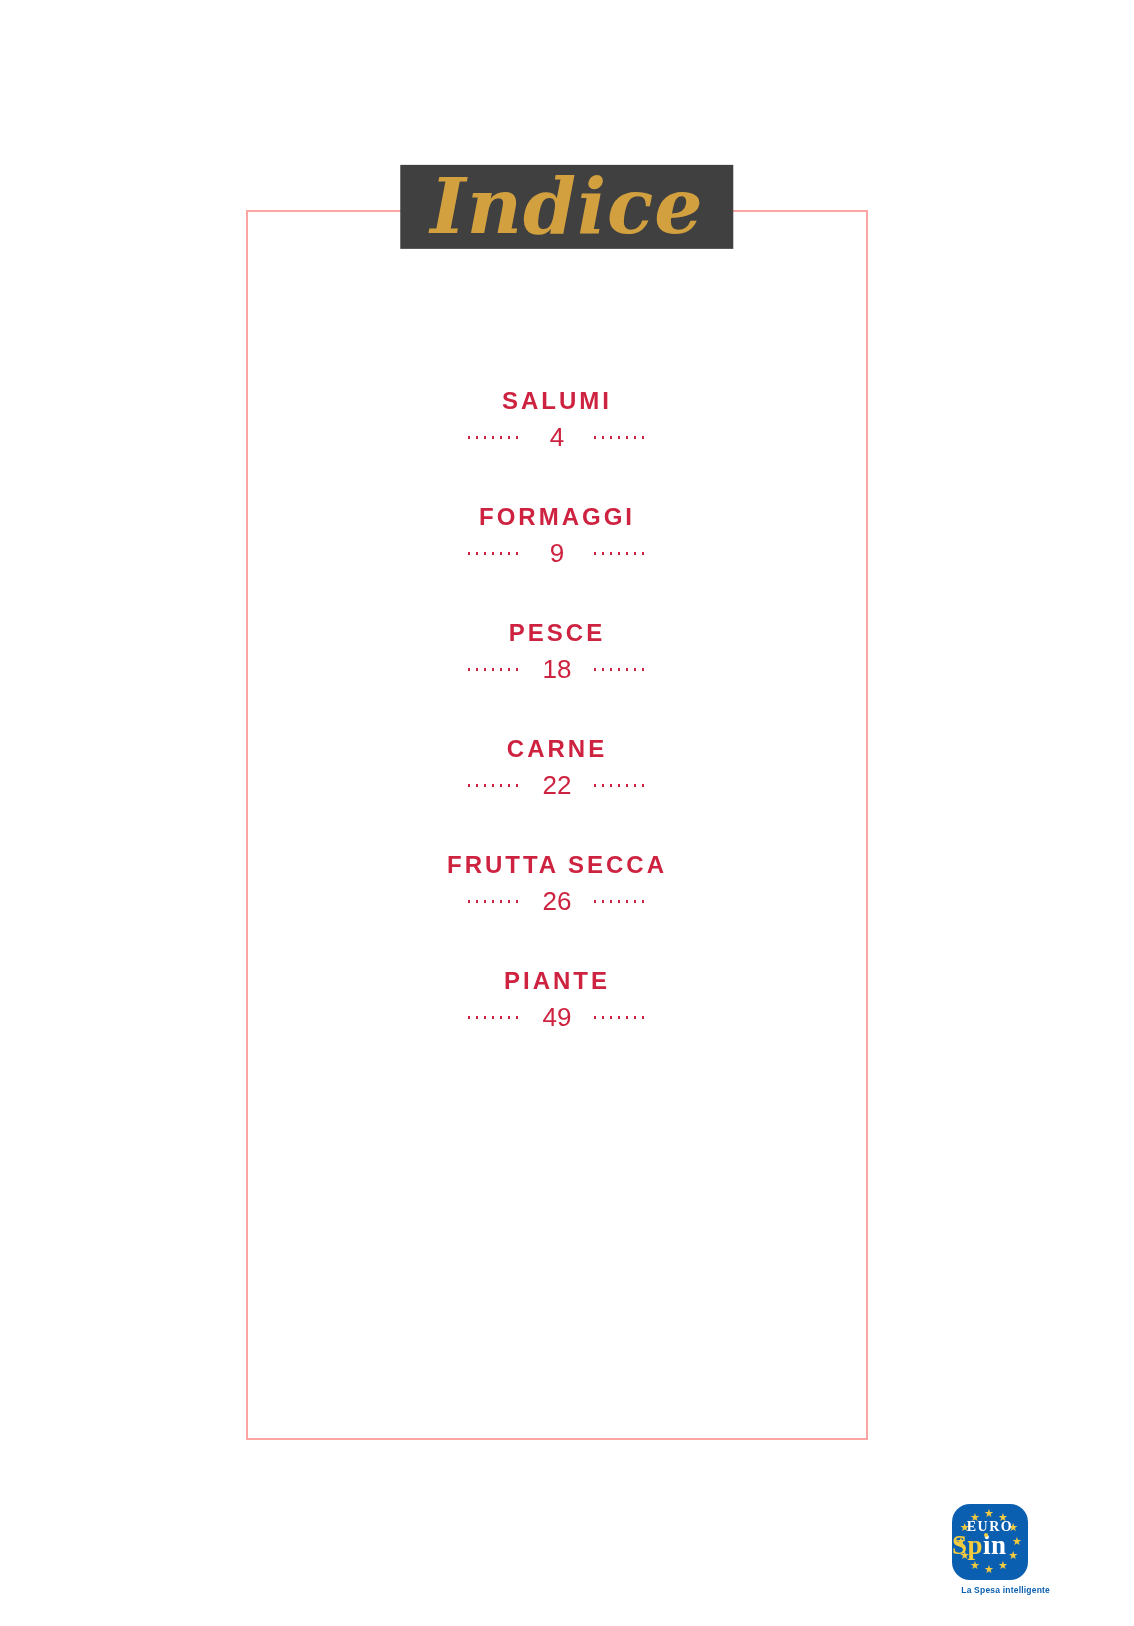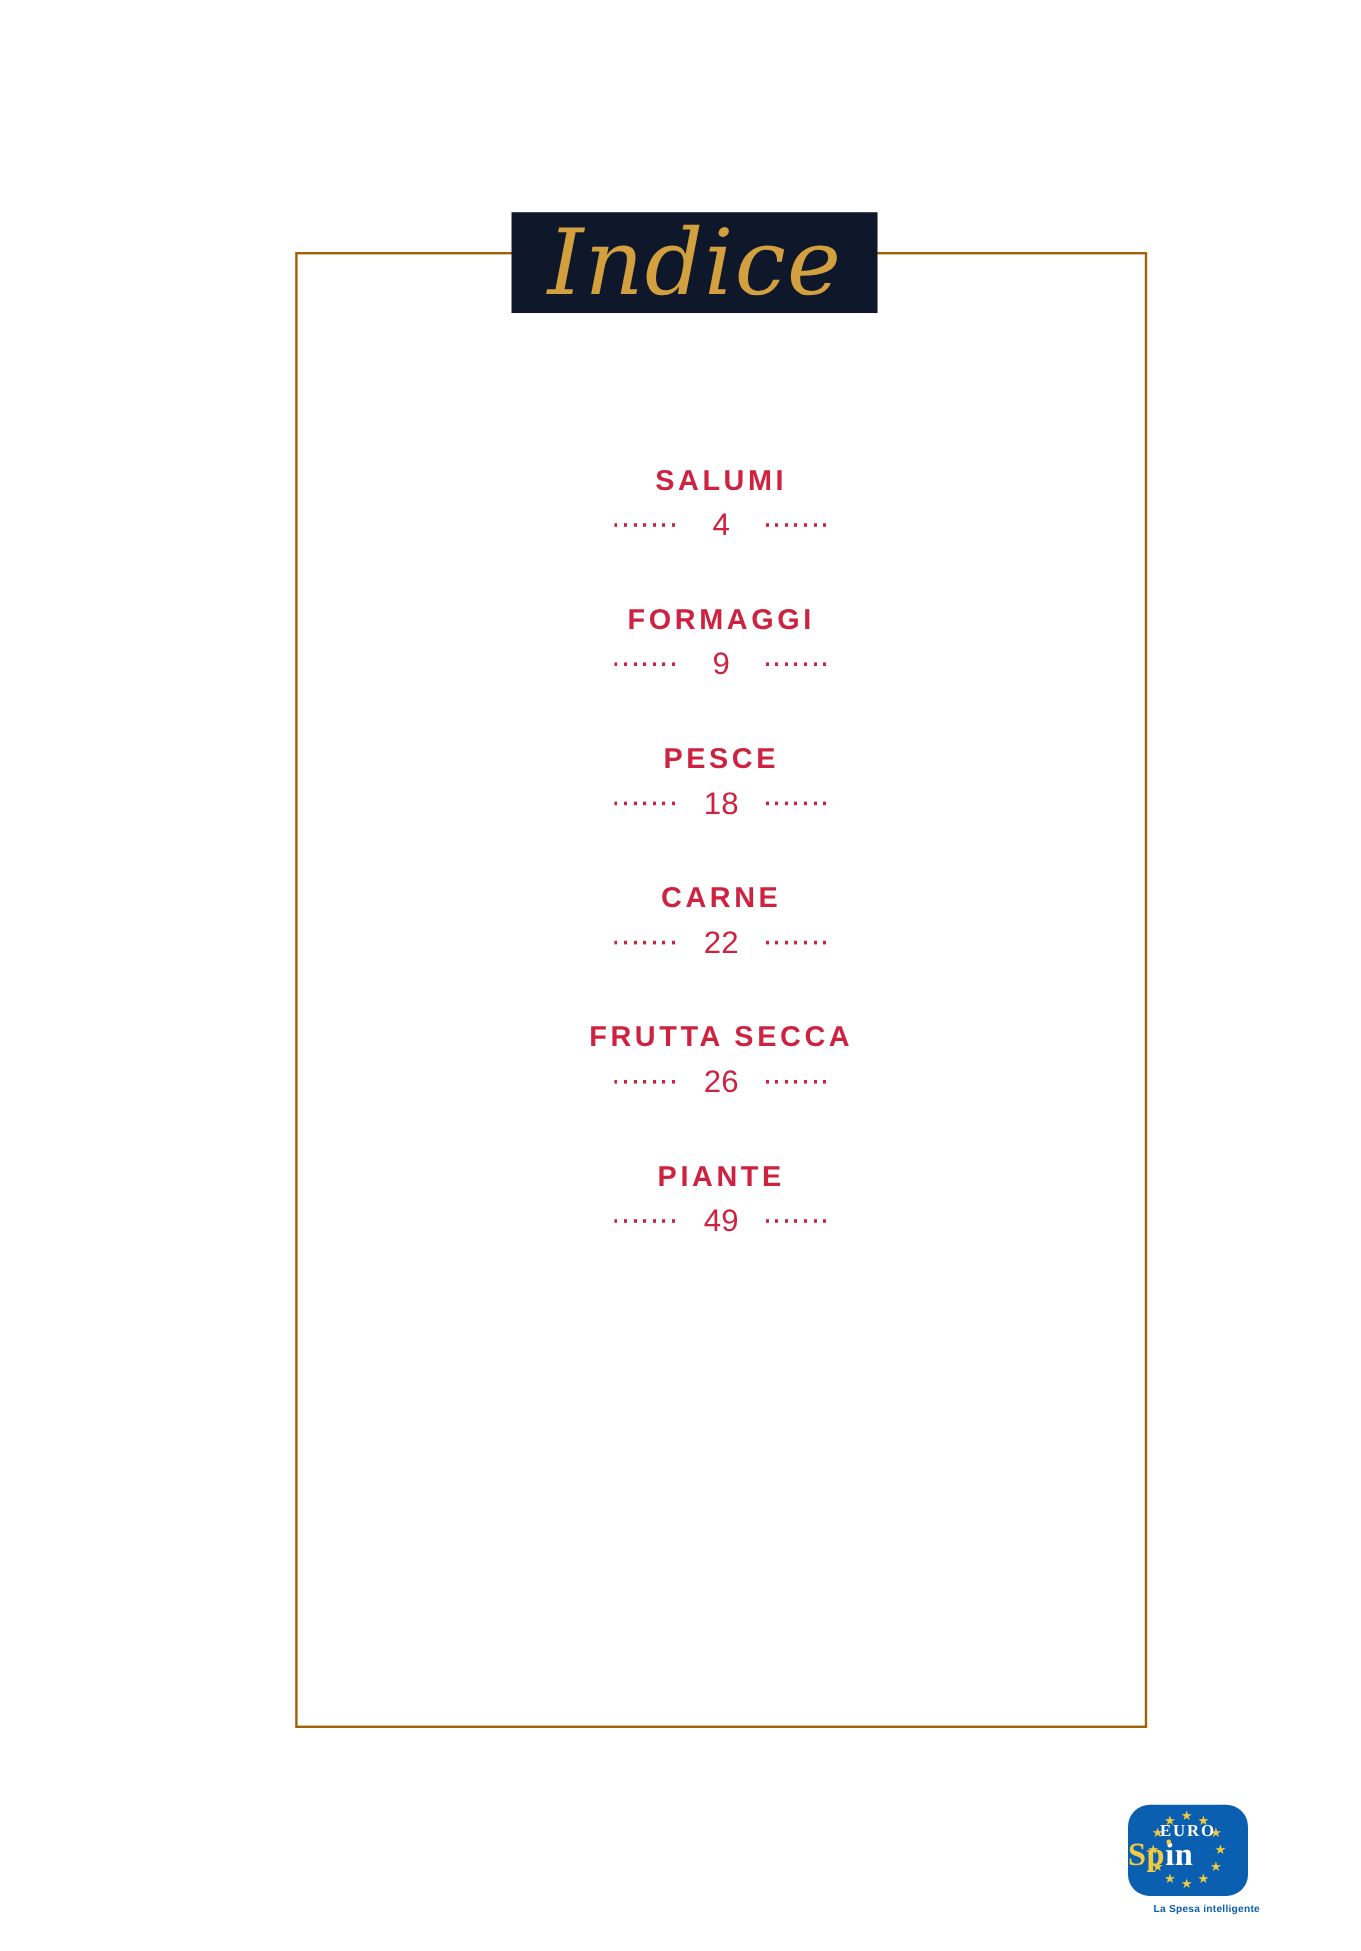--- a/index.html
+++ b/index.html
@@ -8,37 +8,37 @@
     background:#ffffff;
     font-family:"Liberation Sans", sans-serif;
     position:relative; overflow:hidden;
   }
   .page { position:absolute; inset:0; }
 
   
   .frame {
     position:absolute;
     left:246px; top:210px;
-    width:710px; height:1230px;
-    border:2px solid #a16207;
+    width:622px; height:1230px;
+    border:2px solid #fca5a5;
     box-sizing:border-box;
   }
 
   
   .title {
     position:absolute;
     left:567px; top:210px;
     transform:translate(-50%,-54%);
-    margin:12px;
-    background:#0f172a;
+    margin:0;
+    background:#404040;
     padding:0 30px;
     color:#D2A03E;
     font-family:"DejaVu Serif", serif;
     font-style:italic;
-    font-weight:normal;
+    font-weight:bold;
     font-size:76px;
     line-height:1.1;
     letter-spacing:1px;
     white-space:nowrap;
     z-index:2;
   }
 
   
   .entries {
     padding-top:176px;
@@ -70,21 +70,21 @@
     font-weight:400;
     color:#CE2340;
     min-width:34px;
   }
 
   
   .logo { position:absolute; left:930px; top:1504px; width:120px; }
   .logo-square {
     position:relative;
     margin:0 auto;
-    width:100px; height:76px;
+    width:76px; height:76px;
     background:#0B5FB0;
     border-radius:18px;
   }
   .star { position:absolute; left:50%; top:50%; width:0; height:0; }
   .star::before {
     content:"★";
     position:absolute;
     left:-6px; top:-7px;
     font-size:11px;
     color:#F2CB3E;

